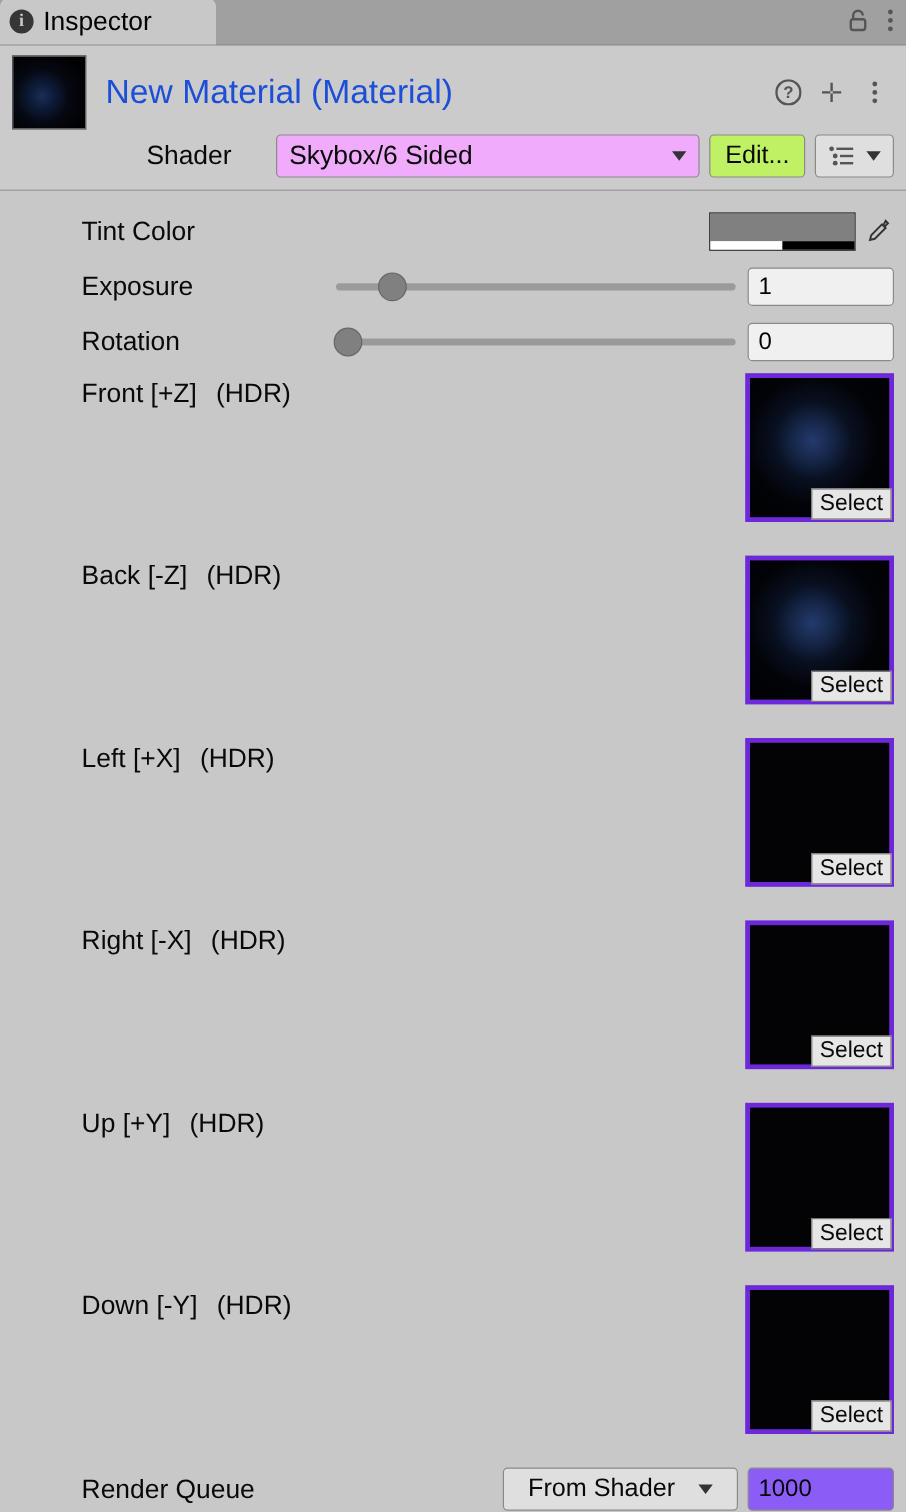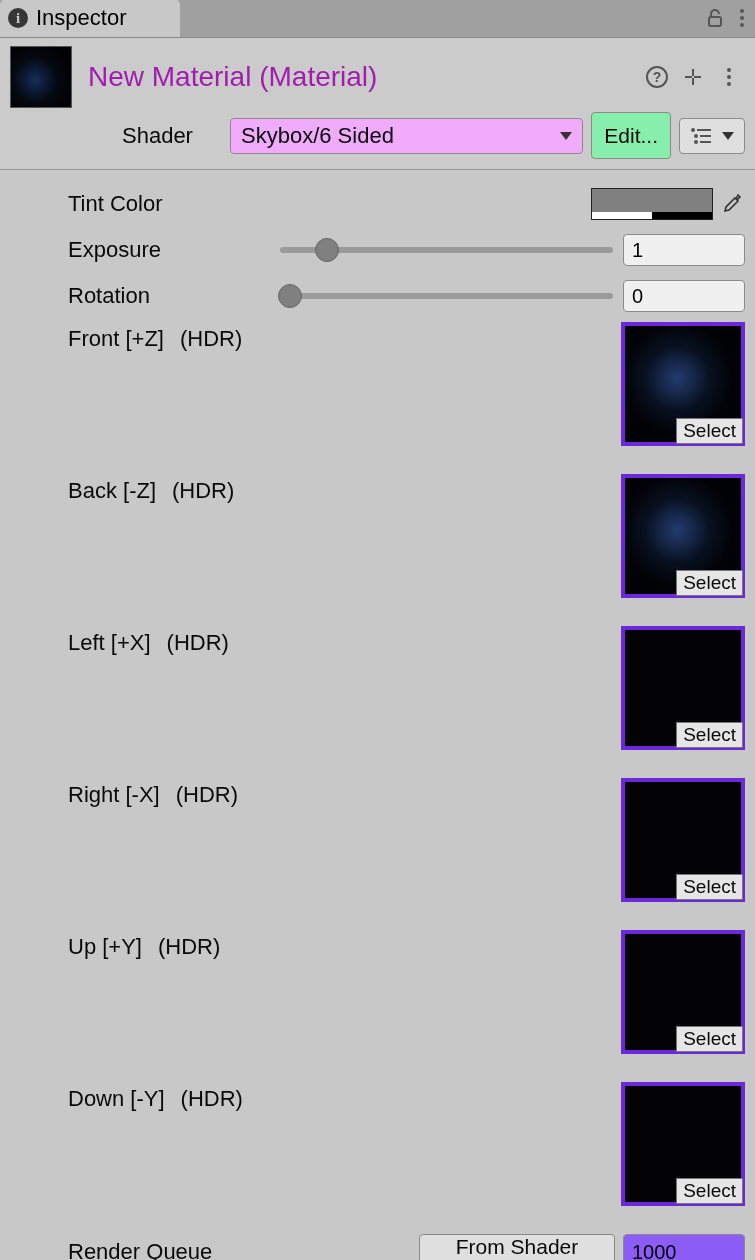--- a/index.html
+++ b/index.html
@@ -8,27 +8,27 @@
   
   .tabbar { height: 38px; background: #a0a0a0; border-bottom: 1px solid #888; display: flex; align-items: flex-end; }
   .tab { height: 38px; background: #c8c8c8; border-top-left-radius: 6px; border-top-right-radius: 6px; padding: 0 18px 0 8px; display: flex; align-items: center; gap: 8px; font-size: 22px; color: #000; min-width: 180px;}
   .tabicon { width: 20px; height: 20px; border-radius: 50%; background: #363636; display: flex; align-items: center; justify-content: center; color: #c8c8c8; font-weight: bold; font-family: Georgia, serif; font-size: 15px;}
   .tabright { margin-left: auto; display: flex; align-items: center; gap: 14px; padding-right: 10px; padding-bottom: 4px;}
 
   
   .header { background: #cbcbcb; border-bottom: 1px solid #969696; padding: 8px 10px 10px 10px;}
   .hdr-top { display: flex; align-items: center; }
   .thumb { width: 62px; height: 62px; background: radial-gradient(circle at 40% 55%, #1b2d55 0%, #0e1c3a 20%, #050810 46%, #010103 80%); border:1px solid #555;}
-  .title { font-size: 28px; color: #a21caf; margin-left: 16px; flex: 1;}
+  .title { font-size: 28px; color: #1d4ed8; margin-left: 16px; flex: 1;}
   .hdricons { display:flex; gap:12px; align-items:center; padding-right:4px;}
   .hdricons span { width:24px; height:24px; display:flex; align-items:center; justify-content:center; color:#555;}
   .shaderrow { display:flex; align-items:center; margin-top:4px; margin-left:112px; gap:8px;}
   .shaderlabel { font-size:22px; width:100px;}
   .shadersel { flex:1; height:36px; background:#f0abfc; border:1px solid #8a8a8a; border-radius:4px; display:flex; align-items:center; padding:0 10px; justify-content:space-between; font-size:22px;}
-  .btn { height:47px; border:1px solid #8a8a8a; border-radius:4px; background:#86efac; font-size:21px; padding:0 12px; display:flex; align-items:center; justify-content:center;}
+  .btn { height:36px; border:1px solid #8a8a8a; border-radius:4px; background:#bef264; font-size:21px; padding:0 12px; display:flex; align-items:center; justify-content:center;}
   .iconbtn { height:36px; border:1px solid #8a8a8a; border-radius:4px; background:#dfdfdf; padding:0 10px; display:flex; align-items:center; gap:10px;}
 
   
   .panel { padding: 14px 10px 10px 10px; }
   .row { display:flex; align-items:center; margin-bottom:6px; min-height:40px;}
   .rowlabel { width: 260px; padding-left: 58px; font-size:22px;}
 
   .colorfield { margin-left:auto; width:122px; height:32px; display:flex; flex-direction:column; border:1px solid #222;}
   .colorfield .cmain { flex:3; background:#808080;}
   .colorfield .calpha { flex:1; display:flex;}
@@ -41,21 +41,21 @@
   .numinput { width:122px; height:32px; background:#f0f0f0; border:1px solid #8a8a8a; border-radius:4px; padding:0 8px; font-size:20px;}
 
   .texrow { display:flex; align-items:flex-start; margin-top:6px; margin-bottom:28px;}
   .texlabelgroup { padding-left:58px; padding-top:4px; display:flex; gap:16px; font-size:22px;}
   .texthumb { margin-left:auto; width:124px; height:124px; background:#6d28d9; padding:4px; position:relative;text-decoration:underline;}
   .texthumb .inner { width:100%; height:100%; background:#030305;}
   .texthumb.nebula .inner { background: radial-gradient(circle at 45% 45%, #233a6e 0%, #162749 18%, #081020 36%, #020307 60%, #010102 100%);}
   .selbtn { position:absolute; right:2px; bottom:2px; background:#e6e6e6; border:1px solid #777; font-size:19px; padding:1px 6px;}
 
   .rqrow { display:flex; align-items:center; margin-top:20px;}
-  .rqsel { width:196px; height:36px; background:#dfdfdf; border:1px solid #8a8a8a; border-radius:4px; display:flex; align-items:center; justify-content:space-between; padding:0 20px; font-size:21px; margin-left:auto;flex-direction:column;}
+  .rqsel { width:196px; height:36px; background:#dfdfdf; border:1px solid #8a8a8a; border-radius:4px; display:flex; align-items:center; justify-content:space-between; padding:0 20px; font-size:21px; margin-left:auto;}
   .rqinput { width:122px; height:36px; background:#8b5cf6; border:1px solid #8a8a8a; border-radius:4px; padding:0 8px; font-size:20px; margin-left:8px;}
   .caret { width:0; height:0; border-left:6px solid transparent; border-right:6px solid transparent; border-top:8px solid #333;}
 </style>
 </head>
 <body>
 
 <div class="tabbar">
   <div class="tab">
     <span class="tabicon">i</span>
     <span>Inspector</span>

